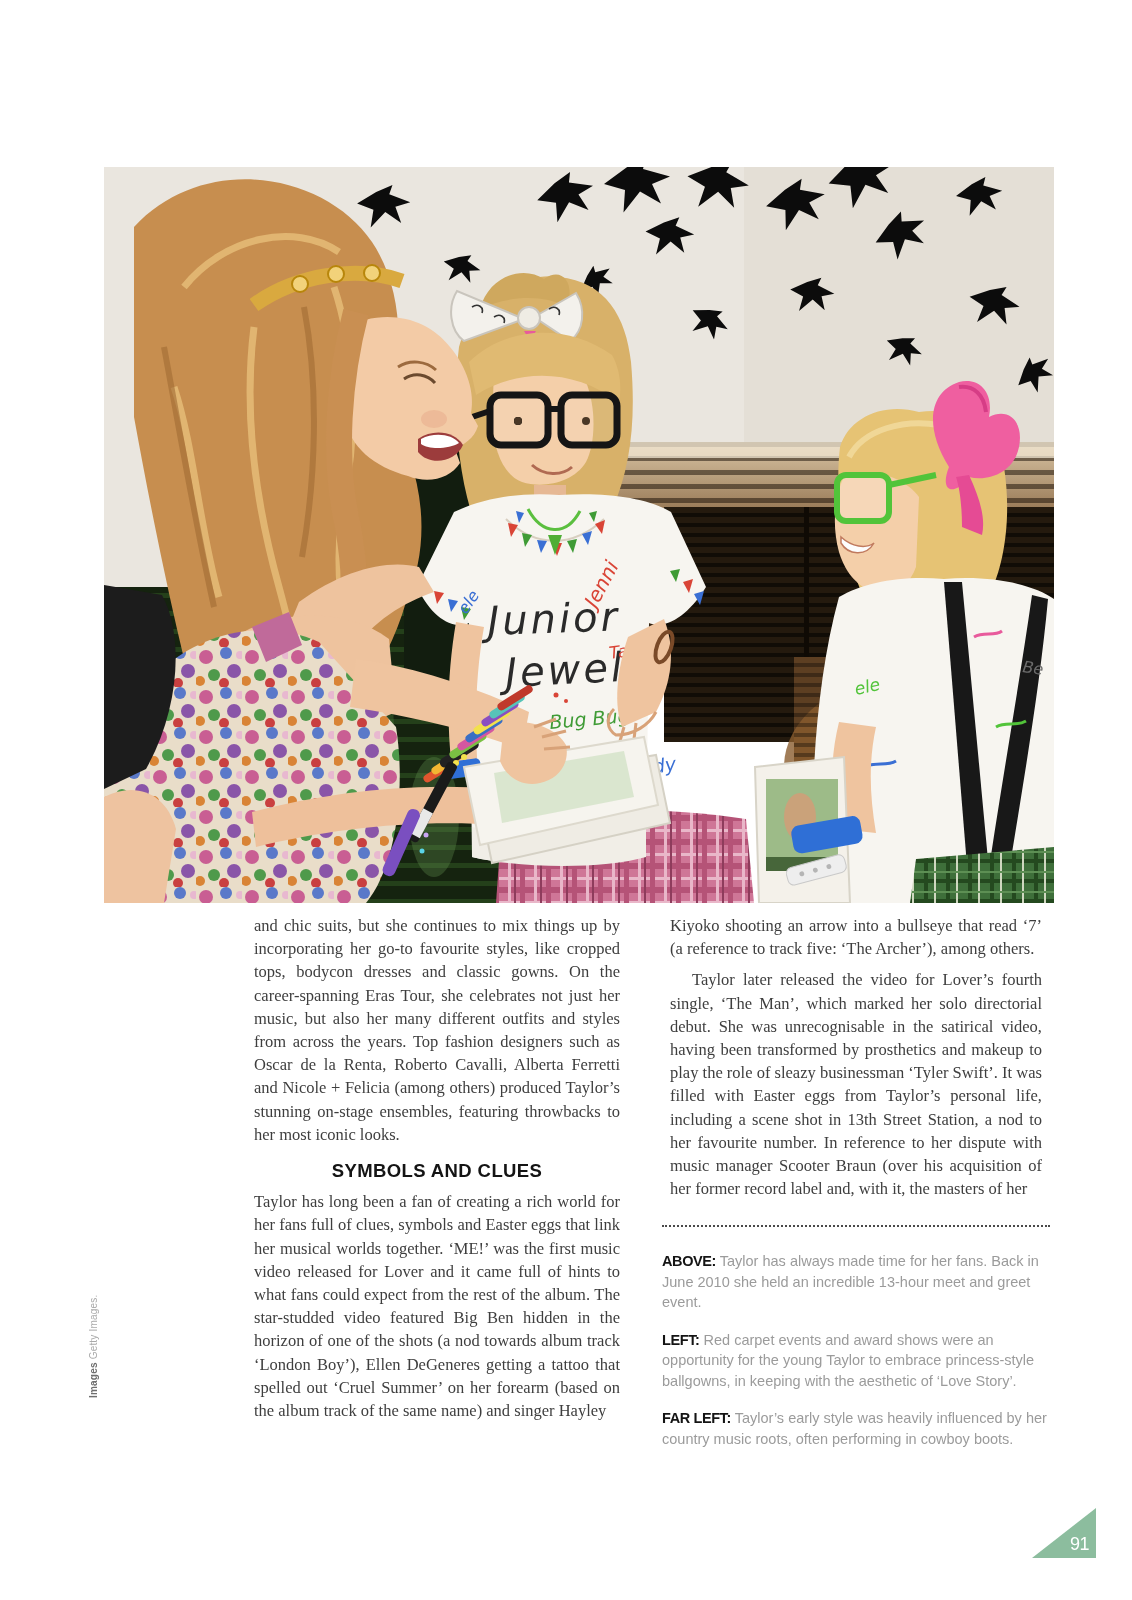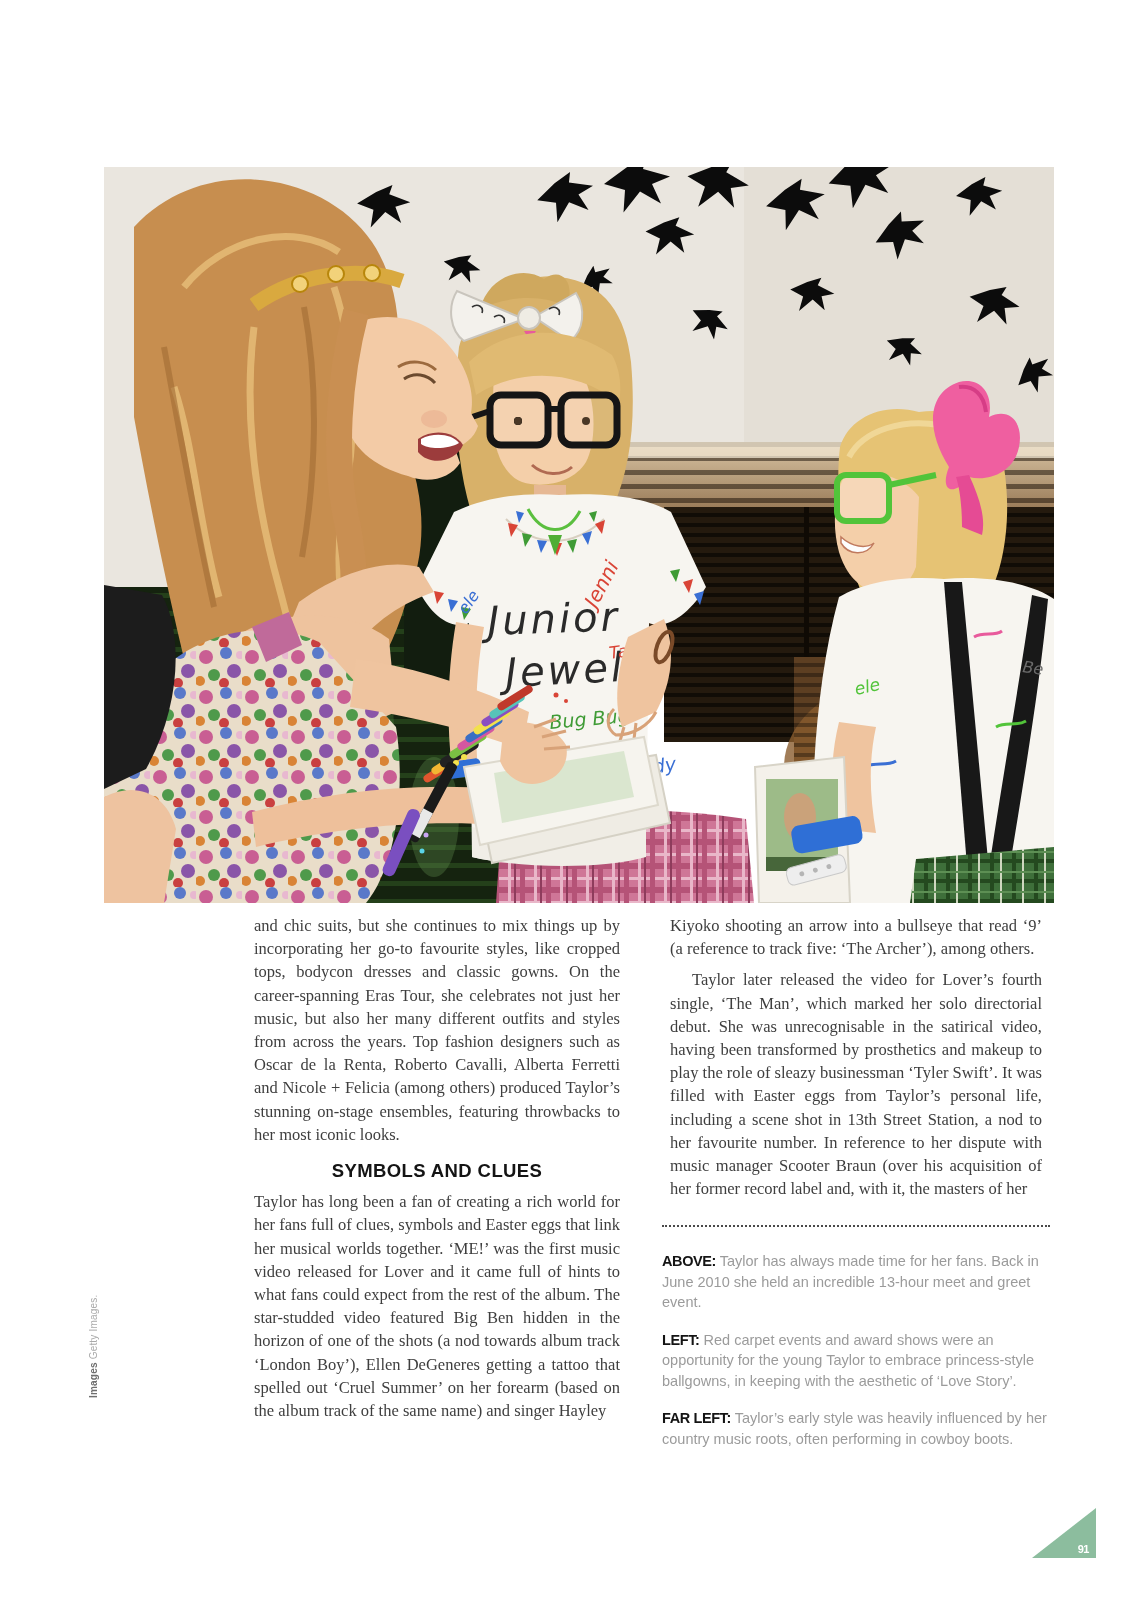--- a/index.html
+++ b/index.html
@@ -20,21 +20,21 @@
   .dotted-rule{border:0;border-top:2px dotted #4a4a4a;margin:0 0 24px 0;height:0;}
   .caption{margin:0 0 17px 0;}
   .cap-label{color:#141414;font-weight:700;letter-spacing:-.4px;}
   #credit{position:absolute;left:88px;top:1398px;transform:rotate(-90deg);transform-origin:0 0;
        white-space:nowrap;font-family:"Liberation Sans", sans-serif;font-size:10px;letter-spacing:.2px;}
   #credit .c-bold{font-weight:700;color:#6e6e6e;}
   #credit .c-rest{color:#a9a9a9;}
   #page-triangle{position:absolute;left:1032px;top:1508px;width:64px;height:50px;background:#8cbd9e;
        clip-path:polygon(100% 0,100% 100%,0 100%);}
   #page-num{position:absolute;right:7px;bottom:3px;color:#ffffff;font-family:"Liberation Sans", sans-serif;
-       font-weight:700;font-size:11px;letter-spacing:-.5px;}
+       font-weight:400;font-size:18px;letter-spacing:-.5px;}
 </style>
 </head>
 <body>
 
 <div id="page">
 
   <svg id="photo" viewBox="0 0 950 736" preserveAspectRatio="none" aria-hidden="true">
     <defs>
       <path id="birdP" d="M0 18 L15 7 L28 0 L26 8 L44 13 L32 18 L38 31 L24 23 L13 37 L14 22 Z"></path>
       <linearGradient id="metal" x1="0" y1="0" x2="0" y2="1">
@@ -308,21 +308,21 @@
     </g>
   </svg>
 
   <div id="col-left" class="col">
     <p><span>and chic suits, but she continues to mix things up by incorporating her go-to favourite styles, like cropped tops, bodycon dresses and classic gowns. On the career-spanning Eras Tour, she celebrates not just her music, but also her many different outfits and styles from across the years. Top fashion designers such as Oscar de la Renta, Roberto Cavalli, Alberta Ferretti and Nicole + Felicia (among others) produced Taylor’s stunning on-stage ensembles, featuring throwbacks to her most iconic looks.</span></p>
     <h2 class="section">SYMBOLS AND CLUES</h2>
     <p><span>Taylor has long been a fan of creating a rich world for her fans full of clues, symbols and Easter eggs that link her musical worlds together. ‘ME!’ was the first music video released for </span><span class="it">Lover</span><span> and it came full of hints to what fans could expect from the rest of the album. The star-studded video featured Big Ben hidden in the horizon of one of the shots (a nod towards album track ‘London Boy’), Ellen DeGeneres getting a tattoo that spelled out ‘Cruel Summer’ on her forearm (based on the album track of the same name) and singer Hayley</span></p>
   </div>
 
   <div id="col-right" class="col">
-    <p><span>Kiyoko shooting an arrow into a bullseye that read ‘9’ (a reference to track five: ‘The Archer’), among others.</span></p>
+    <p><span>Kiyoko shooting an arrow into a bullseye that read ‘7’ (a reference to track five: ‘The Archer’), among others.</span></p>
     <p class="indent"><span>Taylor later released the video for </span><span class="it">Lover</span><span>’s fourth single, ‘The Man’, which marked her solo directorial debut. She was unrecognisable in the satirical video, having been transformed by prosthetics and makeup to play the role of sleazy businessman ‘Tyler Swift’. It was filled with Easter eggs from Taylor’s personal life, including a scene shot in 13th Street Station, a nod to her favourite number. In reference to her dispute with music manager Scooter Braun (over his acquisition of her former record label and, with it, the masters of her</span></p>
   </div>
 
   <div id="caption-block">
     <hr class="dotted-rule">
     <p class="caption"><span class="cap-label">ABOVE:</span><span> Taylor has always made time for her fans. Back in June 2010 she held an incredible 13-hour meet and greet event.</span></p>
     <p class="caption"><span class="cap-label">LEFT:</span><span> Red carpet events and award shows were an opportunity for the young Taylor to embrace princess-style ballgowns, in keeping with the aesthetic of ‘Love Story’.</span></p>
     <p class="caption"><span class="cap-label">FAR LEFT:</span><span> Taylor’s early style was heavily influenced by her country music roots, often performing in cowboy boots.</span></p>
   </div>
 

